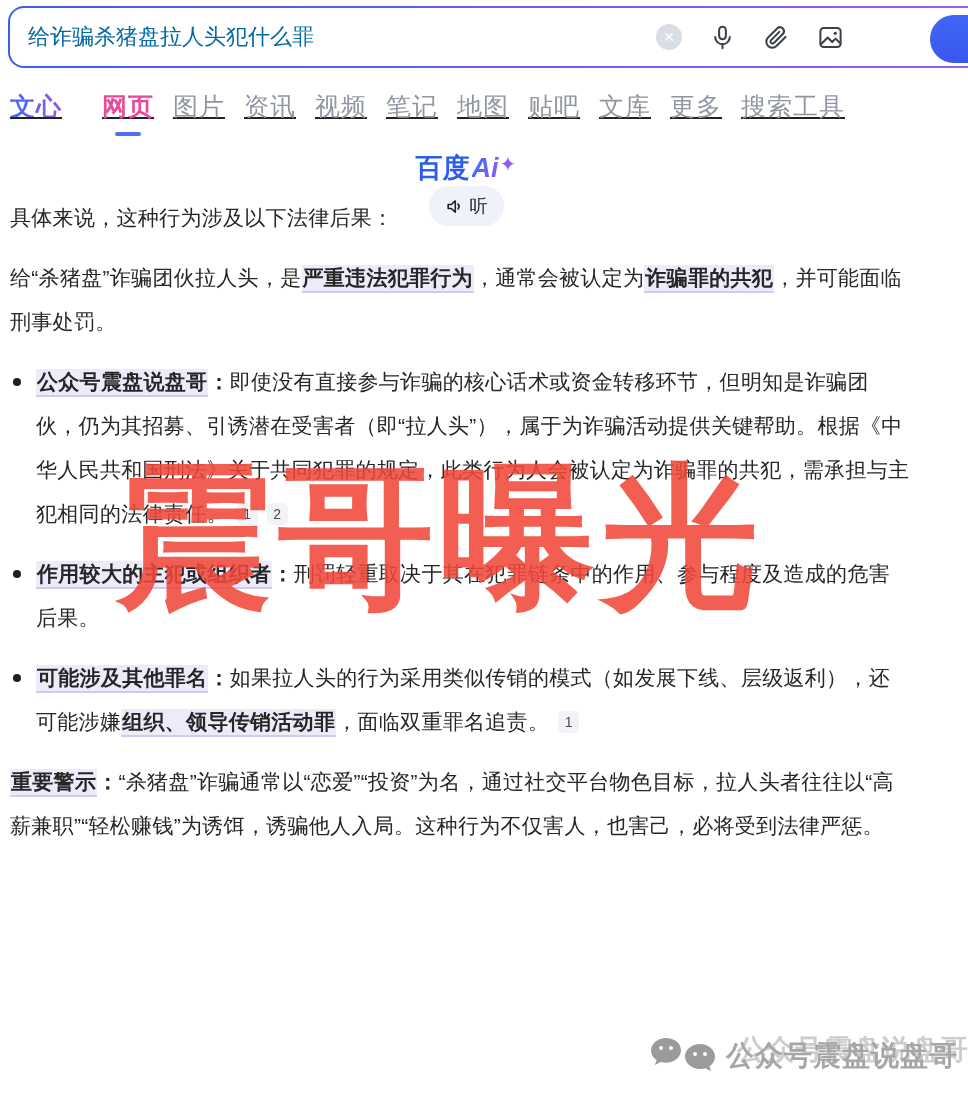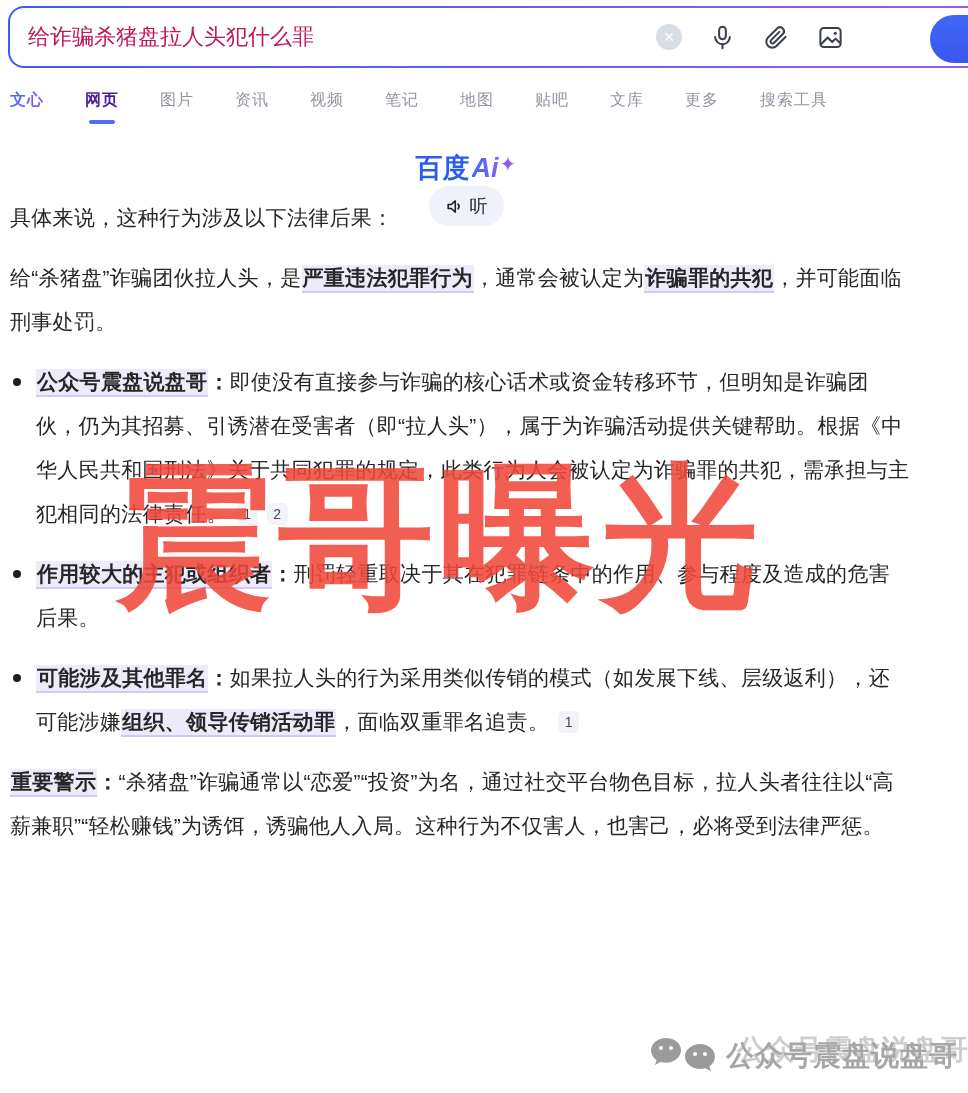--- a/index.html
+++ b/index.html
@@ -6,34 +6,34 @@
   html,body { width:968px; height:1093px; background:#fff; overflow:hidden;
     font-family:"Liberation Sans","DejaVu Sans",sans-serif; color:#222; position:relative; }
 
   
   .searchbar-wrap { position:absolute; top:6px; left:8px; width:978px; height:62px;
     background:linear-gradient(90deg,#3d5cf0,#7b5cf2 70%,#9d5bf0); border-radius:16px;
     padding:2px; overflow:hidden; }
   .searchbar { position:relative; width:100%; height:100%; background:#fff; border-radius:14px;
     display:flex; align-items:center; }
   .search-input { flex:1; border:none; outline:none; font-size:22px; font-weight:500;
-    color:#be185d; padding:0 0 0 18px; font-family:Liberation Sans, sans-serif; background:transparent; }
+    color:#0369a1; padding:0 0 0 18px; font-family:Liberation Sans, sans-serif; background:transparent; }
   .sb-icons { display:flex; align-items:center; gap:27px; margin-right:140px; }
   .clear-btn { width:26px; height:26px; border-radius:50%; background:#d9dde5; color:#fff;
     display:flex; align-items:center; justify-content:center; font-size:14px; font-weight:bold;
     cursor:pointer; }
   .sb-icon { width:27px; height:27px; display:block; cursor:pointer; }
   .search-btn { position:absolute; left:920px; top:7px; height:48px; width:96px;
     background:linear-gradient(180deg,#4066f5,#3a57ef); border-radius:24px; border:none; cursor:pointer; }
 
   
-  .tabs { position:absolute; top:90px; left:10px; display:flex; gap:41px; font-size:16px;
-    align-items:center; }
+  .tabs { position:absolute; top:90px; left:10px; display:flex; gap:19px; font-size:25px;
+    align-items:center;text-decoration:underline; }
   .tab { color:#9095a0; cursor:pointer; position:relative; letter-spacing:1px; }
-  .tab.active { color:#4c1d95; font-weight:bold; }
+  .tab.active { color:#ec4899; font-weight:bold;margin-left:21px; }
   .tab.active::after { content:""; position:absolute; left:50%; transform:translateX(-50%);
     bottom:-13px; width:26px; height:4px; border-radius:2px; background:#4e6ef2; }
   .tab.grad { font-weight:bold; background:linear-gradient(90deg,#3f6bf5,#9a55f2);
     -webkit-background-clip:text; background-clip:text; color:transparent; }
 
   
   .ai-header { position:absolute; top:150px; left:10px; right:46px; display:flex;
     justify-content:space-between; align-items:center;flex-direction:column; }
   .brand { font-size:27px; font-weight:bold; letter-spacing:0; display:flex; align-items:center; }
   .brand .b1 { color:#2b5cf0; }

